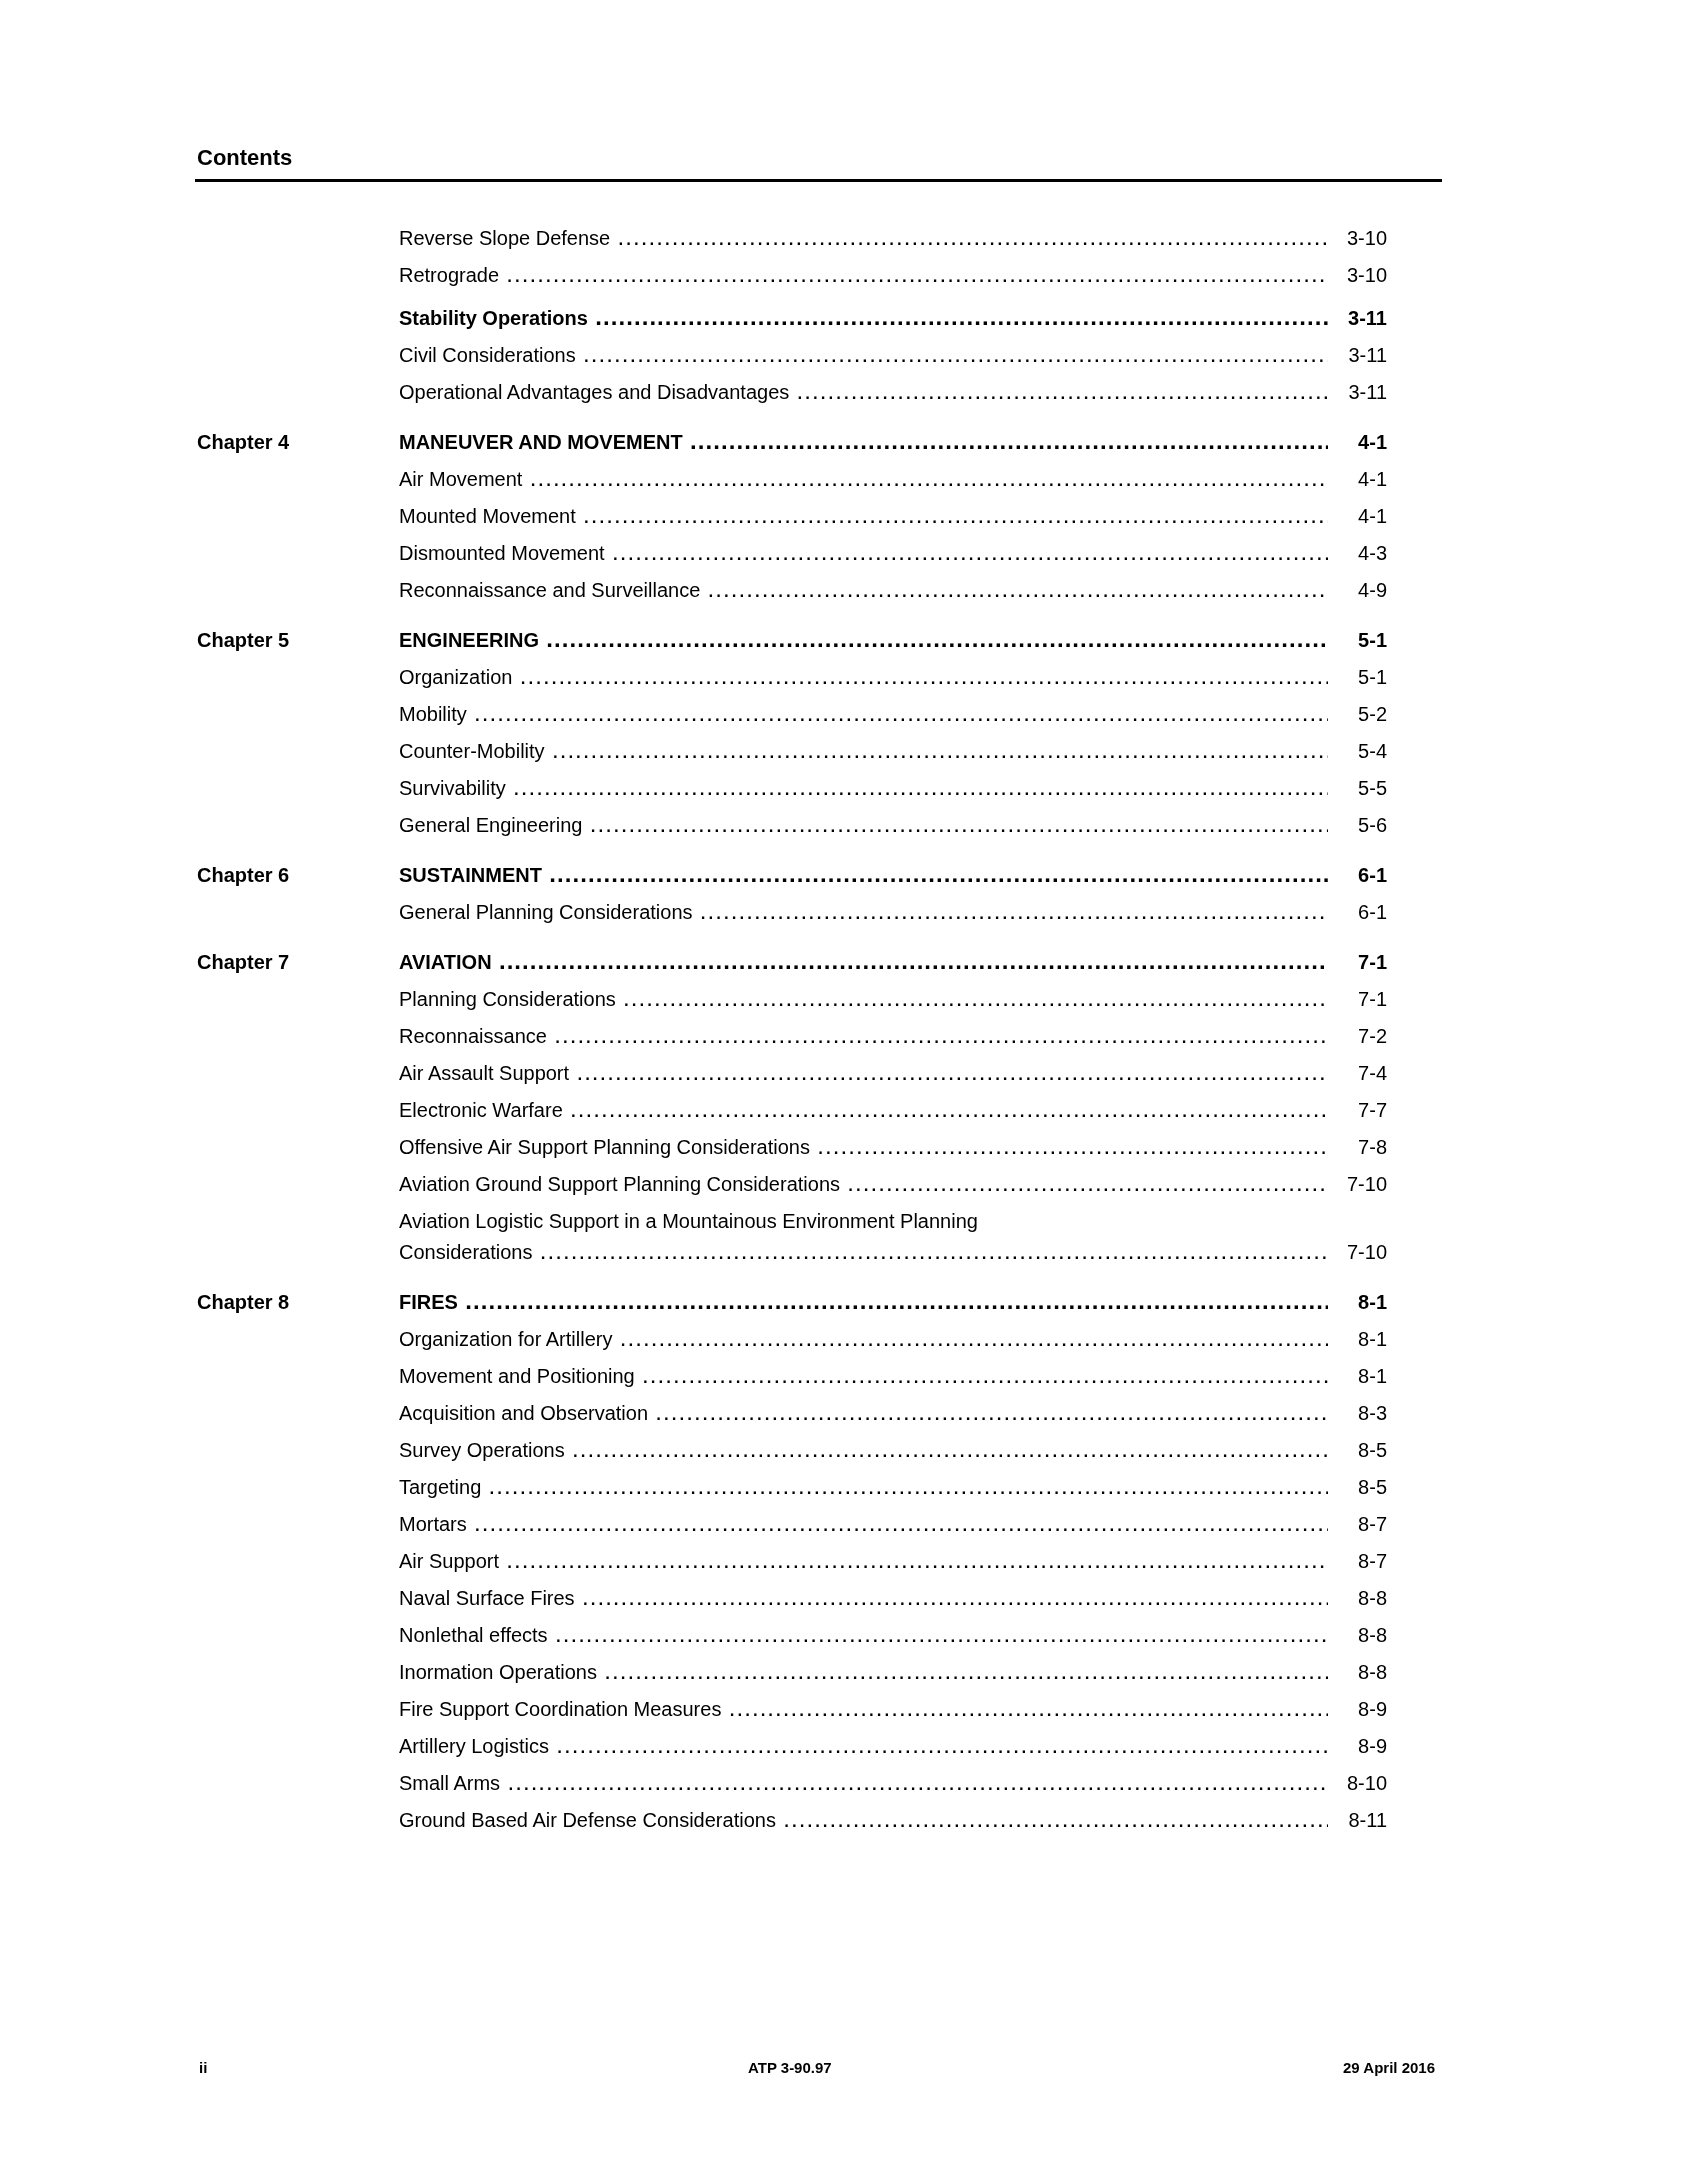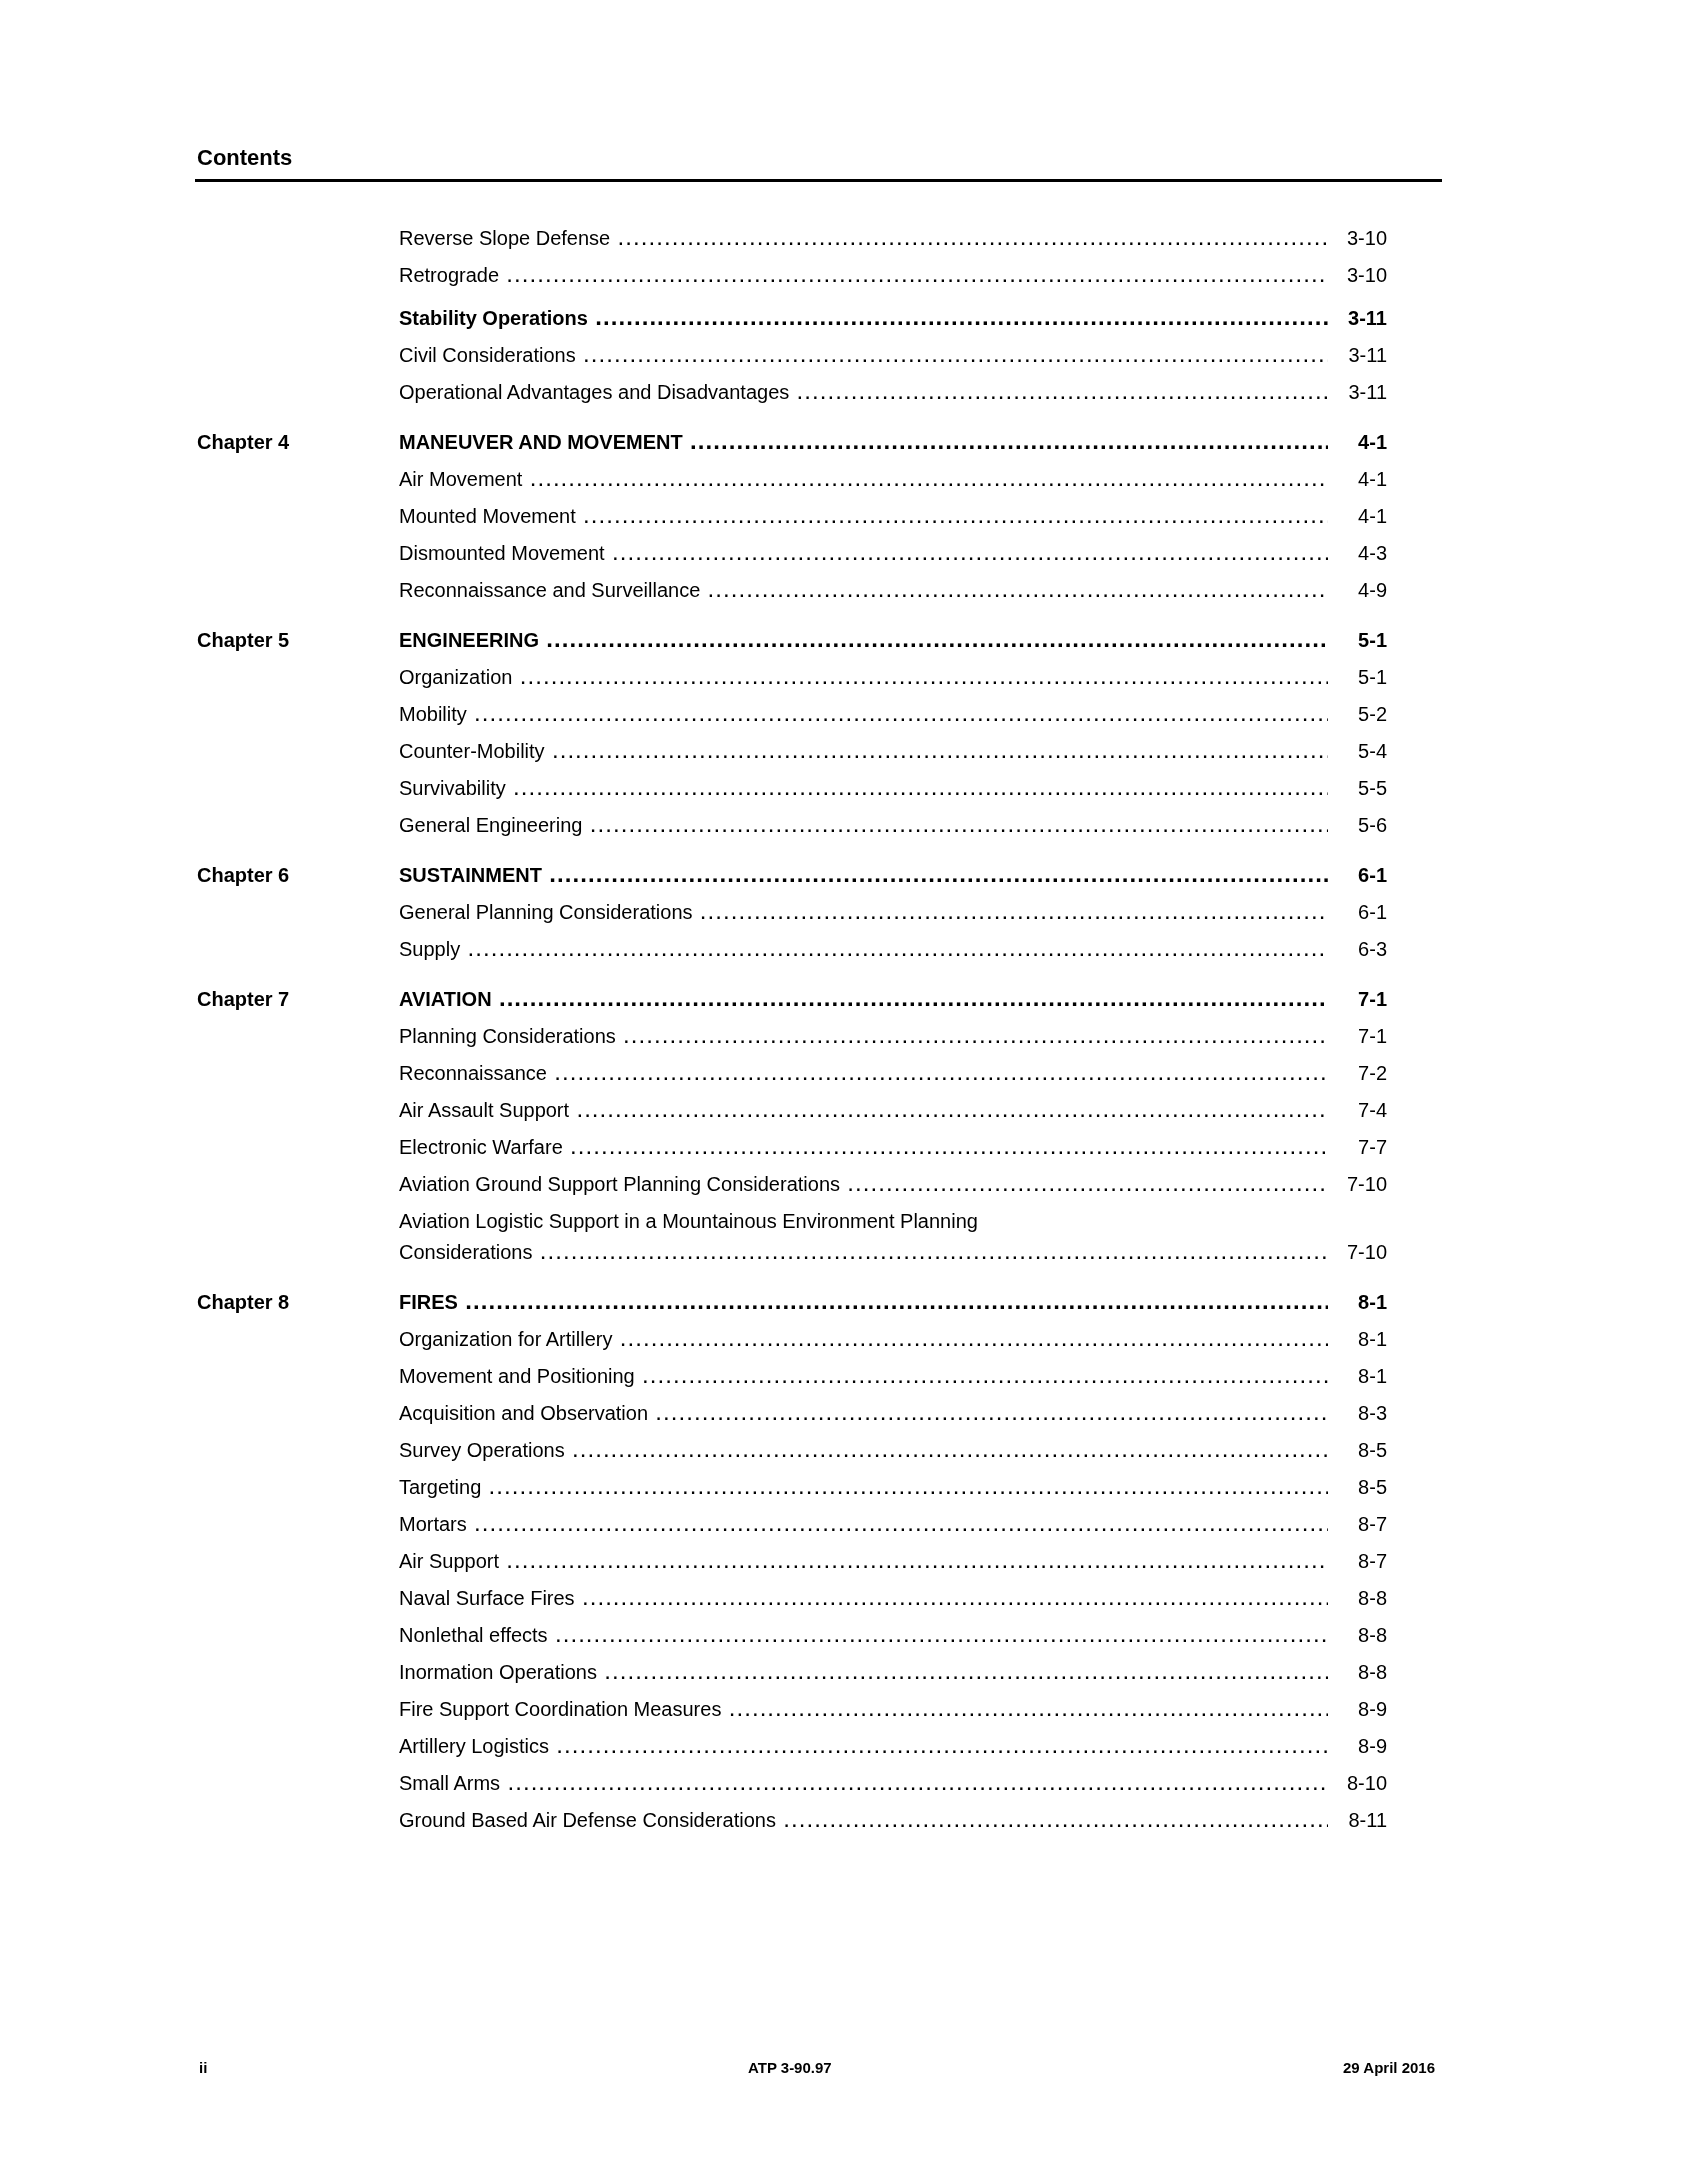--- a/index.html
+++ b/index.html
@@ -133,26 +133,20 @@
       <span class="title">SUSTAINMENT</span>
       <span class="leader"></span>
       <span class="page">6-1</span>
     </div>
     <div class="row">
       <span class="chap"></span>
       <span class="title">General Planning Considerations</span>
       <span class="leader"></span>
       <span class="page">6-1</span>
     </div>
-    <div class="row">
-      <span class="chap"></span>
-      <span class="title">Supply</span>
-      <span class="leader"></span>
-      <span class="page">6-3</span>
-    </div>
     <div class="row bold gap-ch">
       <span class="chap">Chapter 7</span>
       <span class="title">AVIATION</span>
       <span class="leader"></span>
       <span class="page">7-1</span>
     </div>
     <div class="row">
       <span class="chap"></span>
       <span class="title">Planning Considerations</span>
       <span class="leader"></span>
@@ -168,20 +162,26 @@
       <span class="chap"></span>
       <span class="title">Air Assault Support</span>
       <span class="leader"></span>
       <span class="page">7-4</span>
     </div>
     <div class="row">
       <span class="chap"></span>
       <span class="title">Electronic Warfare</span>
       <span class="leader"></span>
       <span class="page">7-7</span>
+    </div>
+    <div class="row">
+      <span class="chap"></span>
+      <span class="title">Offensive Air Support Planning Considerations</span>
+      <span class="leader"></span>
+      <span class="page">7-8</span>
     </div>
     <div class="row">
       <span class="chap"></span>
       <span class="title">Aviation Ground Support Planning Considerations</span>
       <span class="leader"></span>
       <span class="page">7-10</span>
     </div>
     <div class="row wrap-first">
       <span class="chap"></span>
       <span class="title">Aviation Logistic Support in a Mountainous Environment Planning</span>

